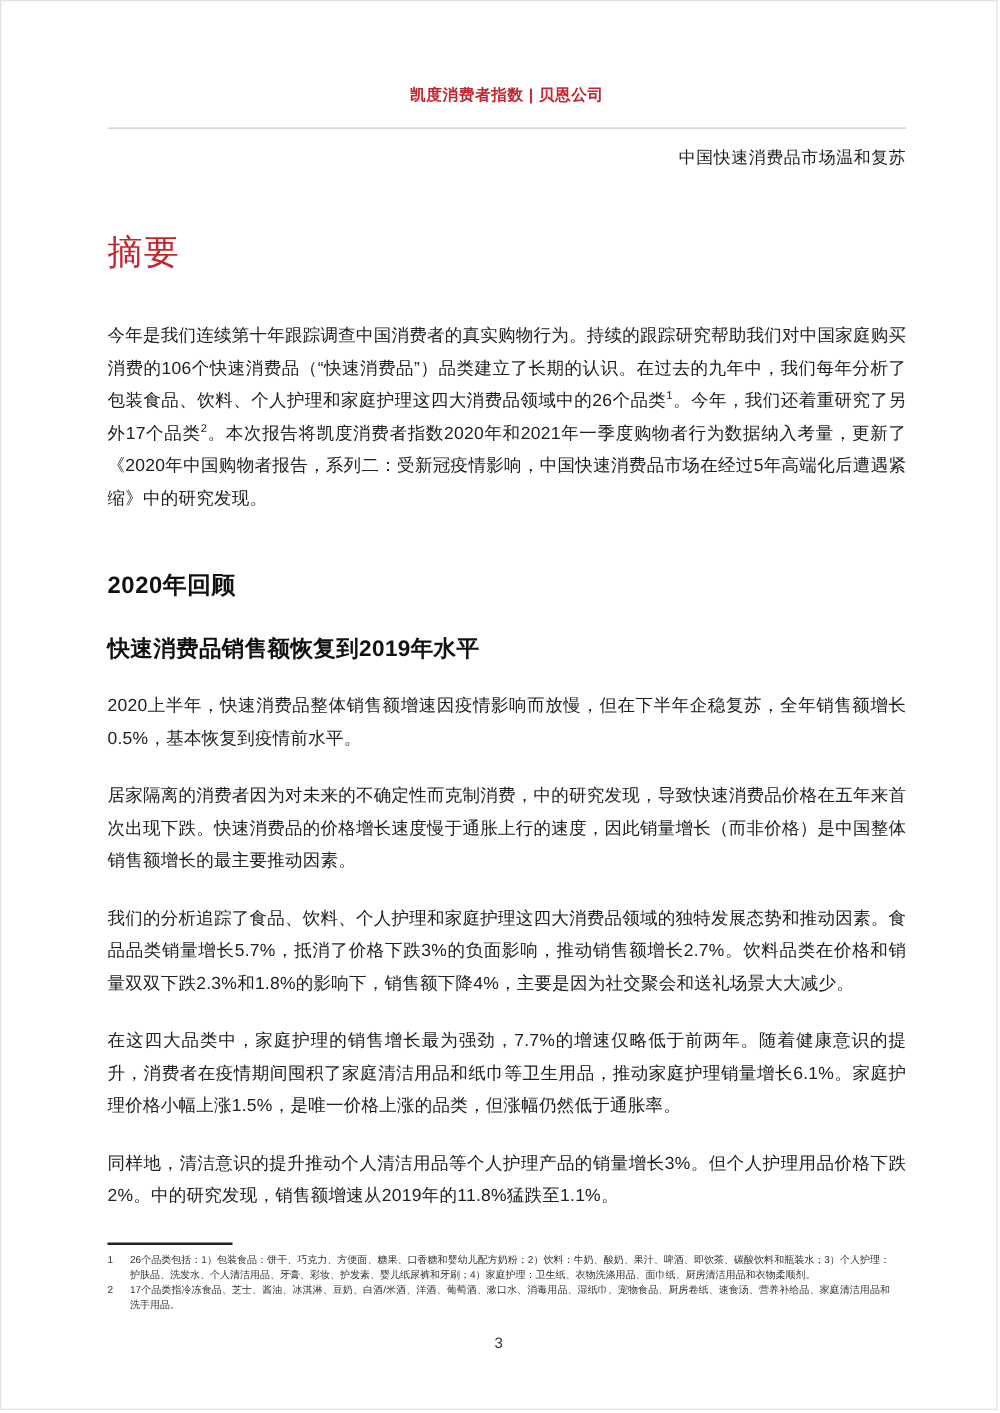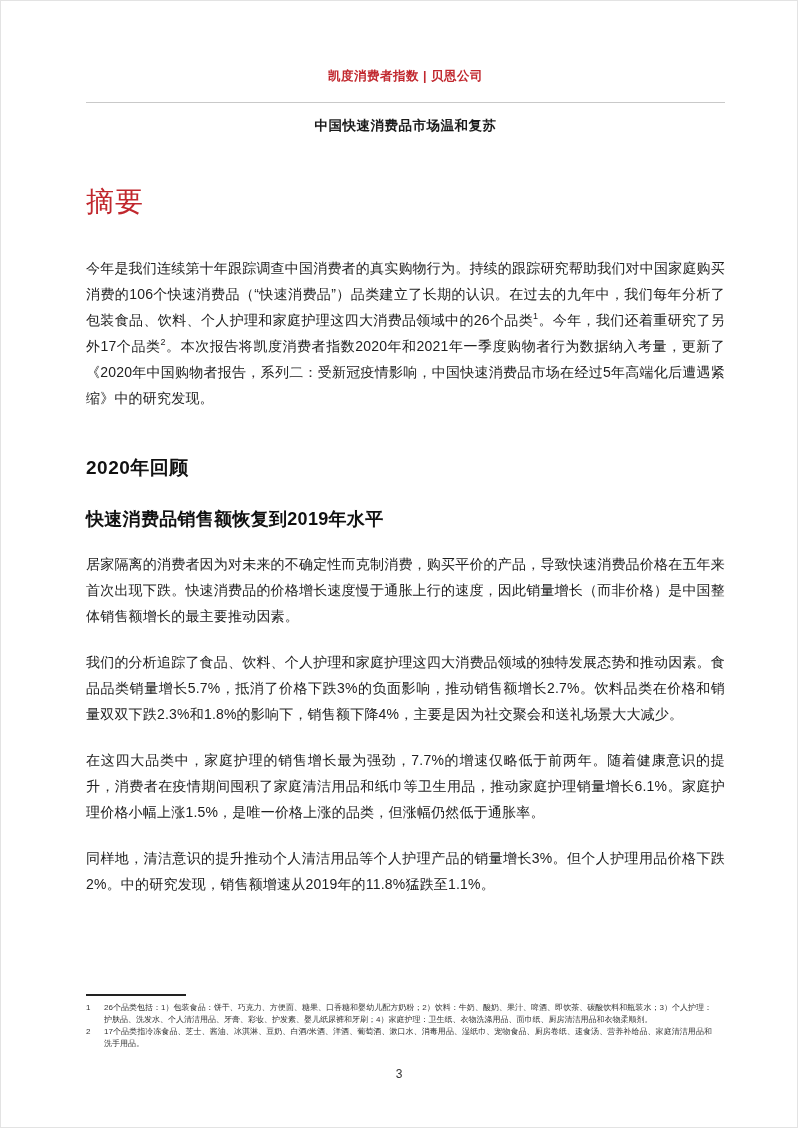--- a/index.html
+++ b/index.html
@@ -31,23 +31,23 @@
     letter-spacing: 0.5px;
   }
   .rule {
     margin-top: 17px;
     border: none;
     border-top: 1px solid #c9c9c9;
     height: 0;
   }
   .doc-title {
     margin-top: 14px;
-    text-align: center;
+    text-align: right;
     font-size: 13.5px;
-    font-weight: 700;
+    font-weight: 400;
     color: #1a1a1a;
     letter-spacing: 0.5px;
   }
   .h1-red {
     margin-top: 48px;
     font-size: 28px;
     font-weight: 500;
     letter-spacing: 1px;
   }
   p.body {
@@ -129,23 +129,24 @@
     <div class="doc-title">中国快速消费品市场温和复苏</div>
 
     <div class="h1-red accent" style="color: rgb(193, 39, 45);">摘要</div>
 
     <p class="body first-after-head"><span>今年是我们连续第十年跟踪调查中国消费者的真实购物行为。持续的跟踪研究帮助我们对中国家庭购买消费的106个快速消费品（“快速消费品”）品类建立了长期的认识。在过去的九年中，我们每年分析了包装食品、饮料、个人护理和家庭护理这四大消费品领域中的26个品类</span><sup class="fn-ref">1</sup><span>。今年，我们还着重研究了另外17个品类</span><sup class="fn-ref">2</sup><span>。本次报告将凯度消费者指数2020年和2021年一季度购物者行为数据纳入考量，更新了《2020年中国购物者报告，系列二：受新冠疫情影响，中国快速消费品市场在经过5年高端化后遭遇紧缩》中的研究发现。</span></p>
 
     <div class="h2">2020年回顾</div>
 
     <div class="h3">快速消费品销售额恢复到2019年水平</div>
 
+    <p class="body">2020上半年，快速消费品整体销售额增速因疫情影响而放慢，但在下半年企稳复苏，全年销售额增长0.5%，基本恢复到疫情前水平。</p>
 
 
-    <p class="body">居家隔离的消费者因为对未来的不确定性而克制消费，购买平价的产品，导致快速消费品价格在五年来首次出现下跌。快速消费品的价格增长速度慢于通胀上行的速度，因此销量增长（而非价格）是中国整体销售额增长的最主要推动因素。</p>
+    <p class="body">居家隔离的消费者因为对未来的不确定性而克制消费，中的研究发现，导致快速消费品价格在五年来首次出现下跌。快速消费品的价格增长速度慢于通胀上行的速度，因此销量增长（而非价格）是中国整体销售额增长的最主要推动因素。</p>
 
 
     <p class="body">我们的分析追踪了食品、饮料、个人护理和家庭护理这四大消费品领域的独特发展态势和推动因素。食品品类销量增长5.7%，抵消了价格下跌3%的负面影响，推动销售额增长2.7%。饮料品类在价格和销量双双下跌2.3%和1.8%的影响下，销售额下降4%，主要是因为社交聚会和送礼场景大大减少。</p>
 
     <p class="body">在这四大品类中，家庭护理的销售增长最为强劲，7.7%的增速仅略低于前两年。随着健康意识的提升，消费者在疫情期间囤积了家庭清洁用品和纸巾等卫生用品，推动家庭护理销量增长6.1%。家庭护理价格小幅上涨1.5%，是唯一价格上涨的品类，但涨幅仍然低于通胀率。</p>
 
     <p class="body">同样地，清洁意识的提升推动个人清洁用品等个人护理产品的销量增长3%。但个人护理用品价格下跌2%。中的研究发现，销售额增速从2019年的11.8%猛跌至1.1%。</p>
 
   </div>
 

